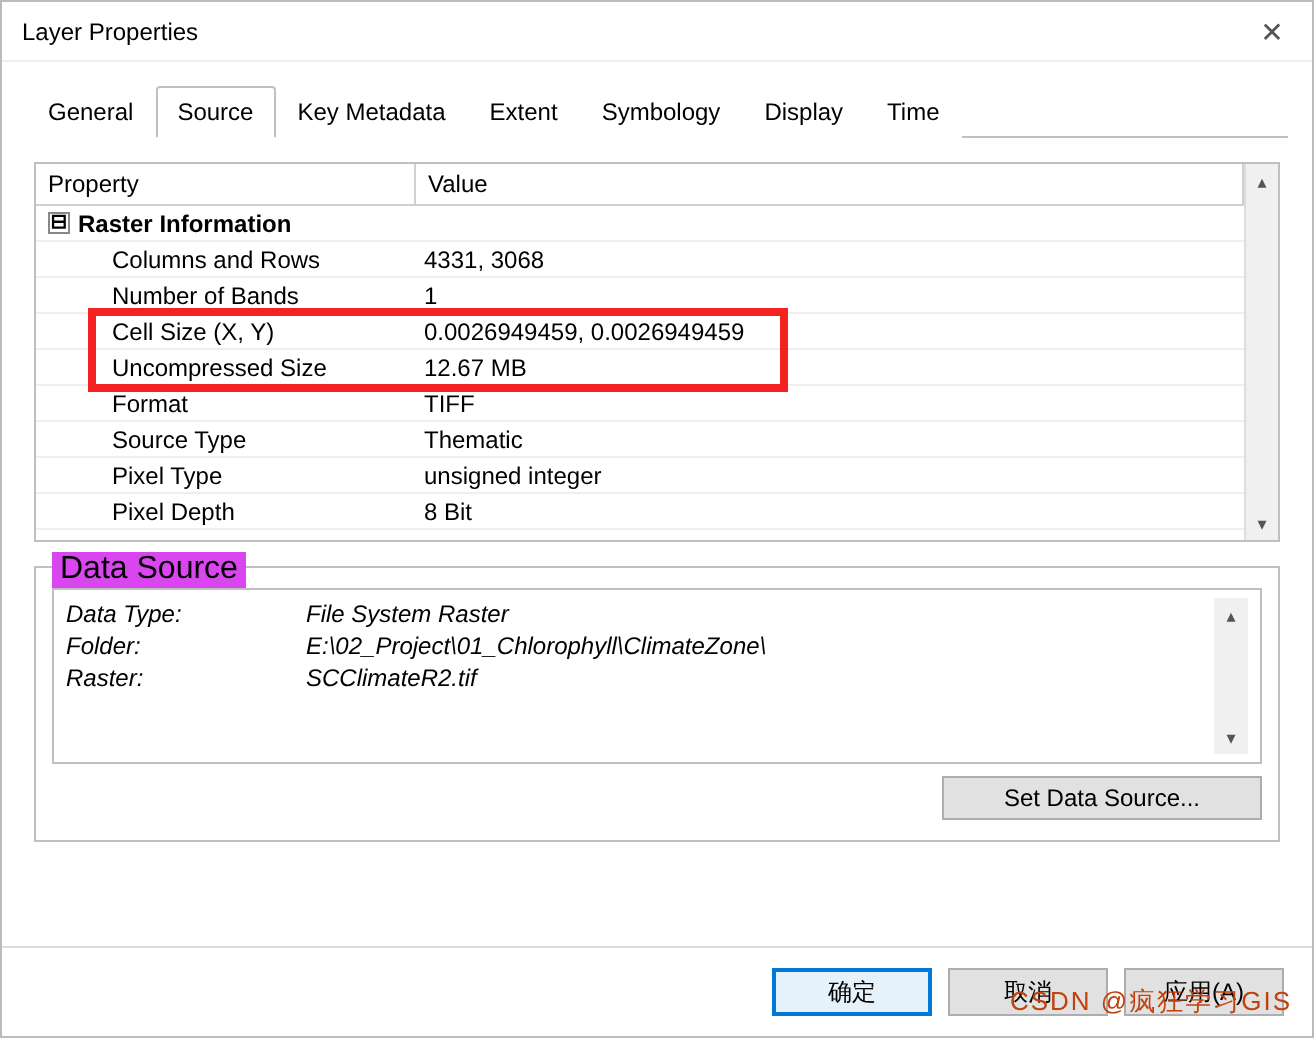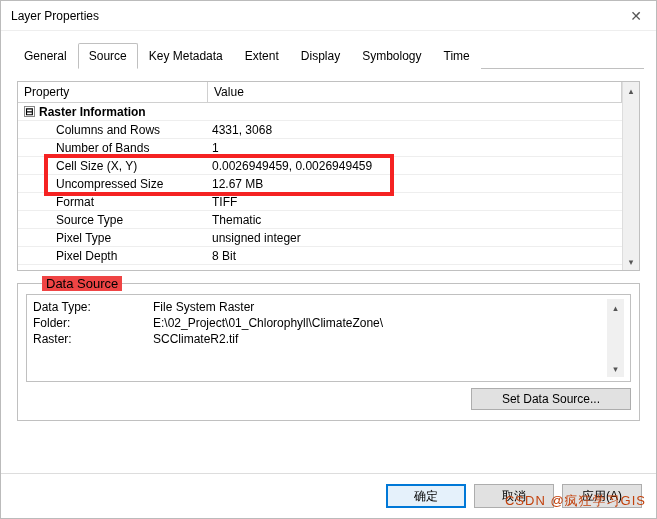--- a/index.html
+++ b/index.html
@@ -133,36 +133,36 @@
 }
 .fieldset {
   border: 1px solid #c0c0c0;
   margin-top: 12px;
   padding: 6px 8px 10px 8px;
   position: relative;
 }
 .fieldset .legend {
   position: absolute;
   top: -8px;
-  left: 24px;
-  background: #ef4444;
+  left: 8px;
+  background: #d946ef;
   padding: 0 4px;
-  font-size: 13px;
+  font-size: 16px;
 }
 .dsbox {
   border: 1px solid #c0c0c0;
   background: #fff;
   height: 88px;
   padding: 4px 6px;
   margin-top: 4px;
   display: flex;
   position: relative;
 }
 .dsbody { flex: 1; }
-.dsrow { display: flex; font-size: 12px; line-height: 16px; }
+.dsrow { display: flex; font-size: 12px; line-height: 16px; font-style: italic; }
 .dslabel { width: 120px; }
 .dsright {
   margin-top: 6px;
   display: flex;
   justify-content: flex-end;
 }
 .btn {
   border: 1px solid #adadad;
   background: #e1e1e1;
   padding: 3px 30px;
@@ -208,22 +208,22 @@
     <div class="close">
       <span>✕</span>
     </div>
   </div>
 
   <div class="tabs">
     <div class="tab"><span>General</span></div>
     <div class="tab active"><span>Source</span></div>
     <div class="tab"><span>Key Metadata</span></div>
     <div class="tab"><span>Extent</span></div>
+    <div class="tab"><span>Symbology</span></div>
     <div class="tab"><span>Display</span></div>
-    <div class="tab"><span>Symbology</span></div>
     <div class="tab"><span>Time</span></div>
   </div>
   <div class="tabline"></div>
 
   <div class="tabcontent">
 
     <div class="proplist">
       <div class="propbody">
         <div class="headerrow">
           <div class="col col1">Property</div>

